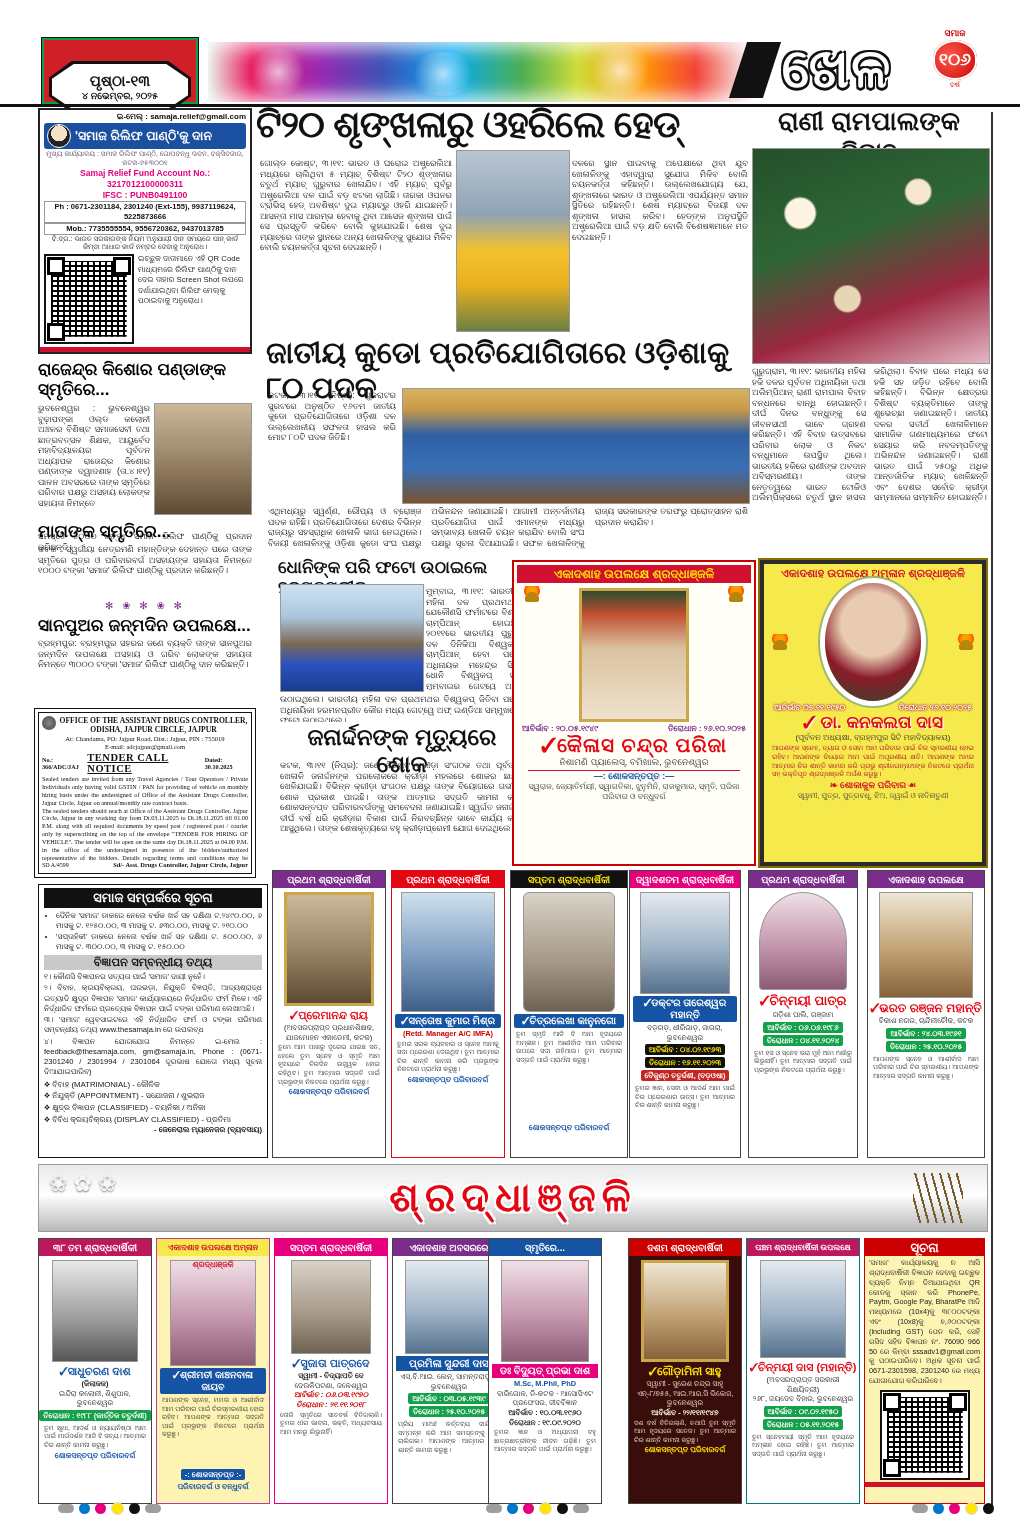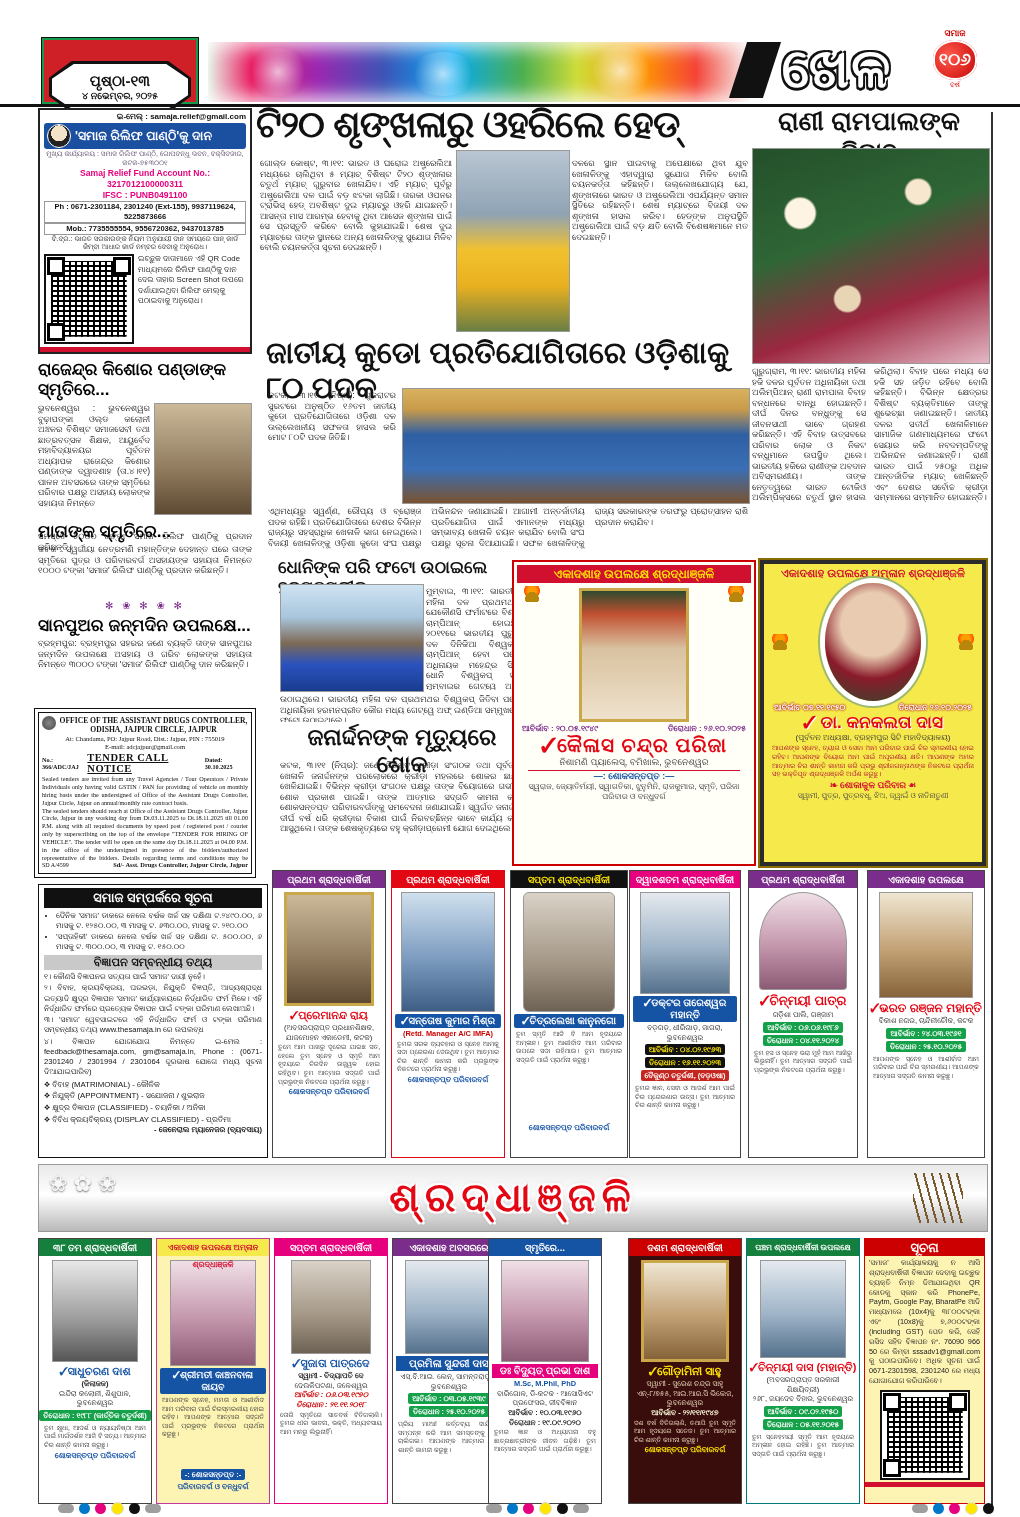--- a/index.html
+++ b/index.html
@@ -95,21 +95,21 @@
   #kanak .dates{display:flex;justify-content:space-between;padding:0 10px;font-size:8px;font-weight:700;color:#fff;text-shadow:0 0 2px #a00,0 0 2px #a00;}
   #kanak .nm{font-size:17px;font-weight:700;color:#e30613;text-align:center;text-shadow:1px 1px 0 #fff;}
   #kanak .sub{font-size:8px;text-align:center;color:#333;}
   #kanak .msg{font-size:6.8px;color:#a03;text-align:justify;padding:1px 8px;line-height:1.3;}
   #kanak .sok{font-size:9px;color:#d10f2f;font-weight:700;text-align:center;}
   #kanak .fam{font-size:7.6px;color:#444;text-align:center;}
   
   .ocard{position:absolute;border:1.5px solid #444;background:#fff;box-sizing:border-box;overflow:hidden;}
   .oh{height:17px;line-height:17px;text-align:center;color:#fff;font-weight:700;font-size:9.5px;}
   .hp{background:#7b2d8b;} .hr{background:#e30613;} .hk{background:#111;color:#ffe600;}
-  .hm{background:#e6007e;} .ht{background:#15803d;} .hb{background:#1553a4;} .hd{background:#c00;}
+  .hm{background:#e6007e;} .ht{background:#be185d;} .hb{background:#1553a4;} .hd{background:#c00;}
   .ophoto{margin:4px auto 2px;border:1px solid #999;}
   .gold{border:3px solid #caa84a;}
   .oname{text-align:center;font-weight:700;font-size:11px;color:#e30613;padding:1px 2px;}
   .oname.blue{background:#1553a4;color:#fff;margin:1px 3px;border-radius:2px;font-size:10px;}
   .oname.bl{color:#1553a4;}
   .oline{text-align:center;font-size:7.4px;line-height:1.3;color:#222;padding:0 3px;}
   .obadge{display:block;margin:2px auto;padding:1px 4px;font-size:7.4px;font-weight:700;width:fit-content;border-radius:2px;color:#fff;}
   .bg{background:#15a04a;} .bd{background:#c5261f;} .bk{background:#111;color:#ffe600;}
   .verse{font-size:6.6px;text-align:justify;padding:1px 5px;color:#333;line-height:1.3;}
   .soks{font-size:7.6px;font-weight:700;color:#1553a4;text-align:center;}

